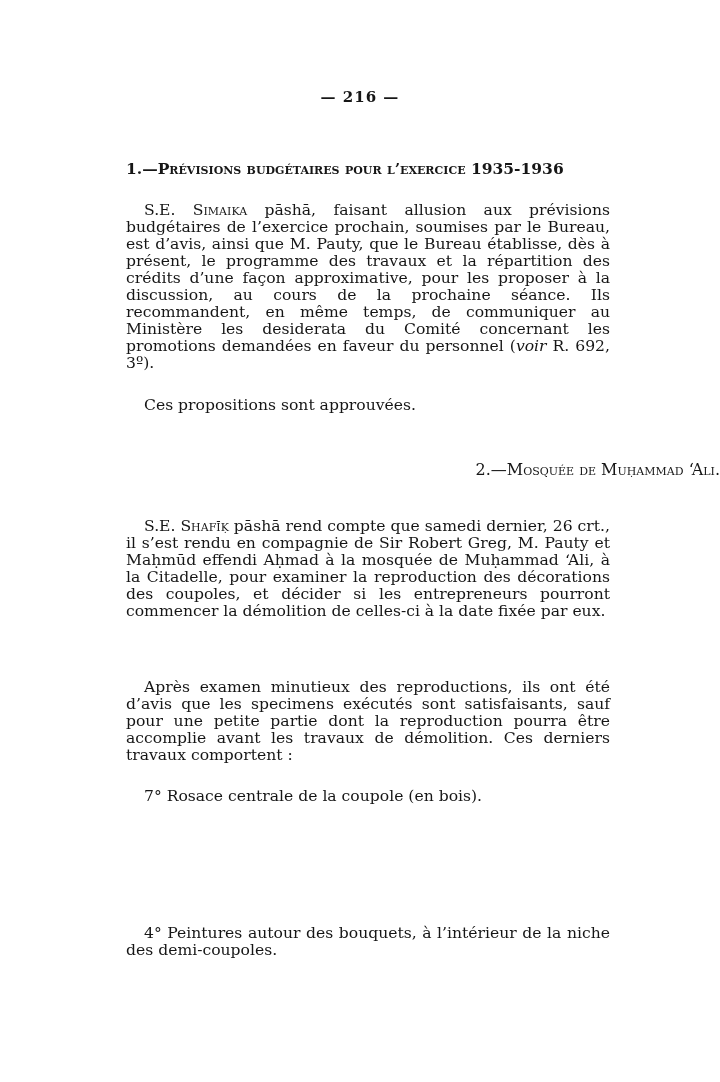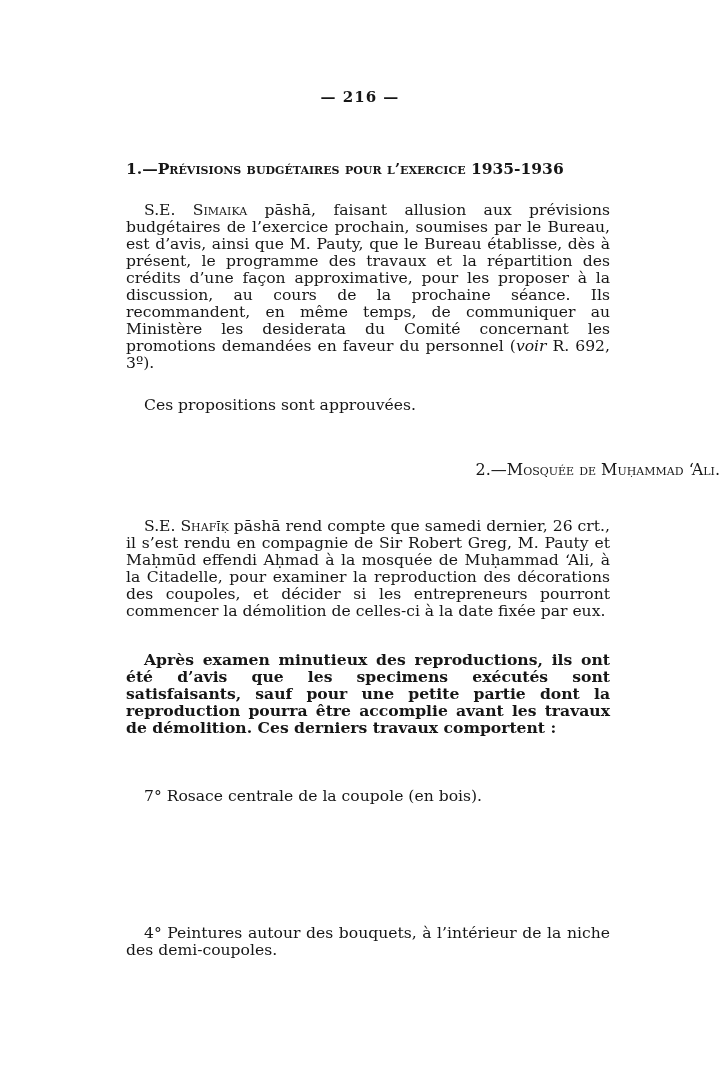--- a/index.html
+++ b/index.html
@@ -50,21 +50,21 @@
       line-height: 17px;
       text-align: justify;
       text-indent: 18px;
       hyphens: manual;
     }
     .para .sc { font-variant: small-caps; }
     .para i { font-style: italic; }
     .p1 { top: 202px; }
     .p2 { top: 397px; }
     .p3 { top: 510px; margin-top: 8px; }
-    .p4 { top: 651px; font-weight: bold; }
+    .p4 { top: 679px; }
     .p5 { top: 788px; }
     .p6 { top: 833px; }
     .p7 { top: 925px; }
   </style>
 </head>
 <body>
 
 <div class="page">
 
   <div class="folio">— 216 —</div>

